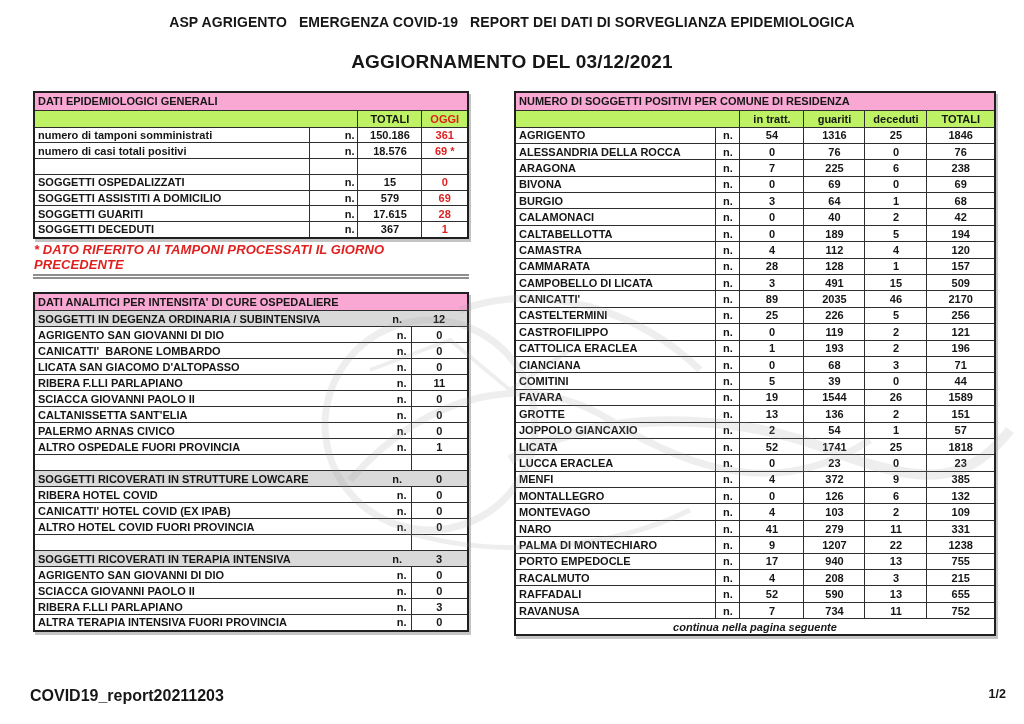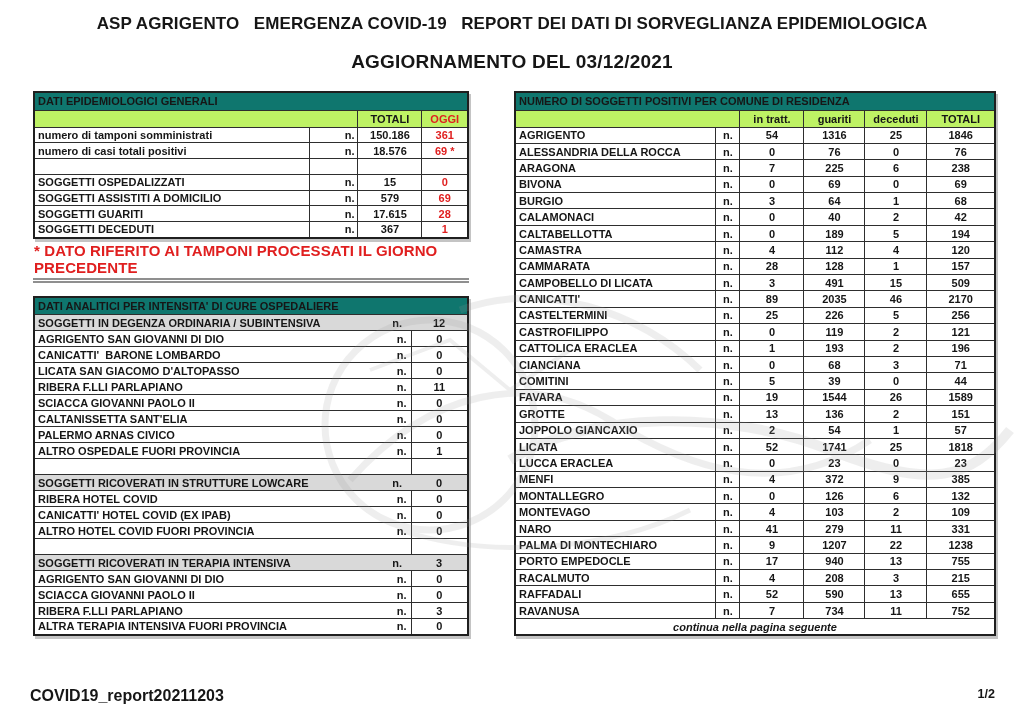--- a/index.html
+++ b/index.html
@@ -4,40 +4,40 @@
 <style>
   * { margin:0; padding:0; box-sizing:border-box; }
   html,body { background:#e8e8e8; }
   body { font-family:"Liberation Sans", sans-serif; }
   .page {
     position:relative; width:1024px; height:724px; background:#ffffff;
     overflow:hidden; font-weight:700; color:#161616;
   }
   .doc-title {
     position:absolute; top:14px; left:0; width:100%;
-    text-align:center; font-size:17px; letter-spacing:0.1px; white-space:pre;
+    text-align:center; font-size:14px; letter-spacing:0.1px; white-space:pre;
   }
   .doc-subtitle {
     position:absolute; top:51px; left:0; width:100%;
     text-align:center; font-size:19px; letter-spacing:0.2px;
   }
   .col-left  { position:absolute; left:33px;  top:91px; width:436px; }
   .col-right { position:absolute; left:514px; top:91px; width:482px; }
 
   table.tbl {
     border-collapse:collapse; width:100%; table-layout:fixed;
     border:2px solid #1f1f1f; box-shadow:2px 3px 0 rgba(125,125,125,0.45);
     background:#fff;
   }
   .tbl th, .tbl td {
     border:1px solid #2e2e2e; font-size:11px; font-weight:700;
     padding:0 3px; overflow:hidden; white-space:pre; vertical-align:middle;
   }
   .title-row {
-    background:#0f766e; text-align:left; font-size:11.5px; height:18px;
+    background:#f9a8d4; text-align:left; font-size:11.5px; height:18px;
     padding-left:4px; border-bottom:2px solid #1f1f1f;
   }
   .hdr th { text-align:center; height:17px; background:#bef264; }
   .lbl   { text-align:left; }
   .ncol  { text-align:right; padding-right:4px; }
   .num   { text-align:center; }
   .red   { color:#e01f1f; }
 
   
   .general td { height:15.8px; }
@@ -50,31 +50,31 @@
   .secflex .n { margin-left:auto; padding-right:12px; }
   .secflex .v { width:50px; text-align:center; flex:0 0 auto; }
   td.lbl.withn { padding-right:4px; }
   td.lbl.withn .inner { display:flex; align-items:center; }
   td.lbl.withn .inner .n { margin-left:auto; }
   
   .comuni td { height:16.4px; }
   .continua { text-align:center; font-style:italic; height:17px; }
 
   .footnote {
-    color:#e01f1f; font-size:15px; font-weight:700;
-    margin:3px 0 2px 1px; letter-spacing:0.1px;
+    color:#e01f1f; font-size:13px; font-weight:700;
+    margin:3px 0 2px 1px; letter-spacing:0.1px;font-style:italic;
   }
   .dbl-line {
     height:5px; border-top:2px solid #8f8f8f; border-bottom:2px solid #8f8f8f;
     margin-bottom:13px;
   }
   .hospital { margin-top:0; }
 
   .footer-left  { position:absolute; left:30px;  top:687px; font-size:16px; font-weight:700; }
-  .footer-right { position:absolute; right:29px; top:687px; font-size:12.5px; font-weight:700; }
+  .footer-right { position:absolute; right:18px; top:687px; font-size:12.5px; font-weight:700; }
 
   .watermark {
     position:absolute; left:310px; top:250px; width:710px; height:360px;
     pointer-events:none; opacity:0.16; z-index:10;
   }
 </style>
 </head>
 <body>
 
 <div class="page">

